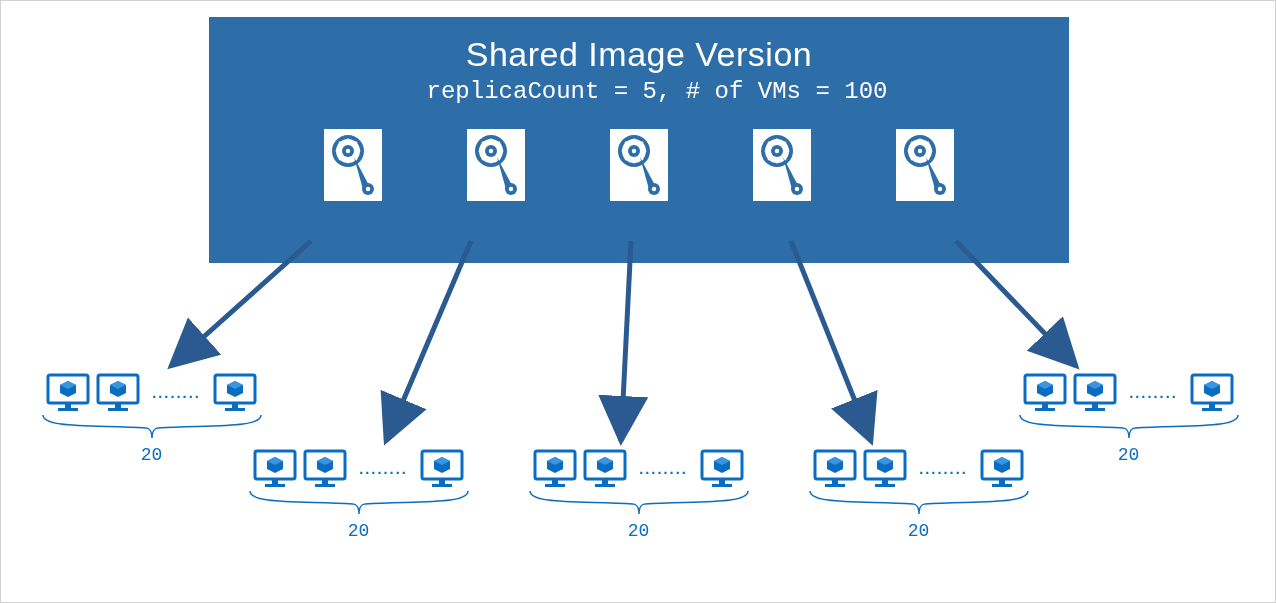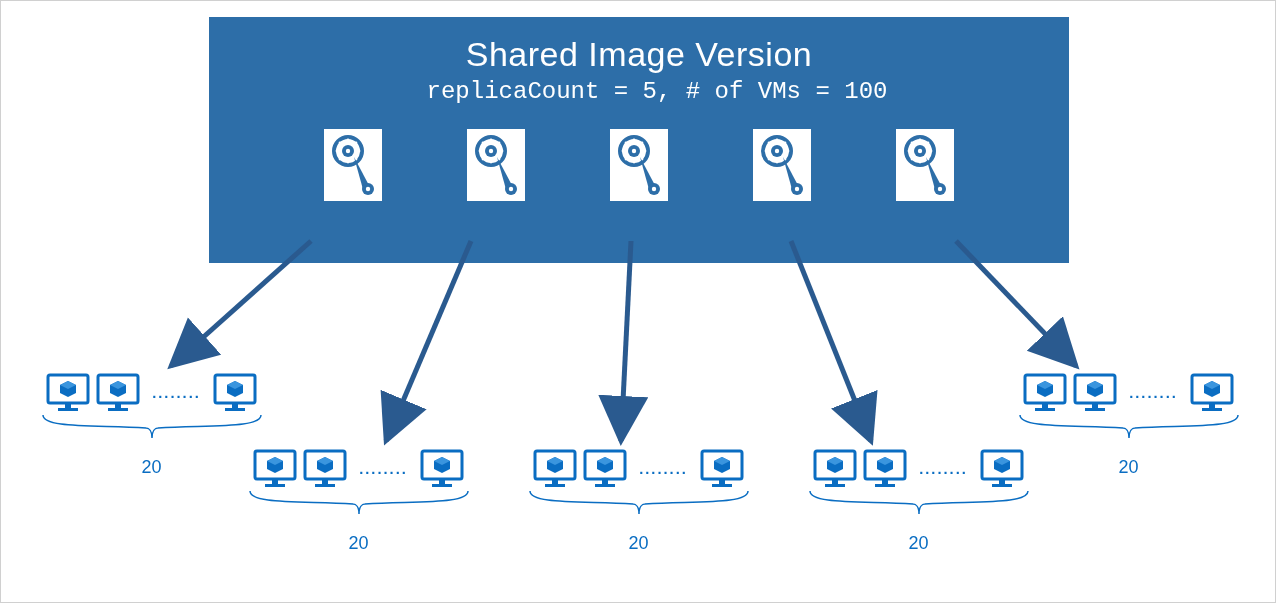--- a/index.html
+++ b/index.html
@@ -77,21 +77,22 @@
   }
   .brace {
     width: 222px;
     height: 30px;
     margin: 0px auto 0;
   }
   .brace svg { width: 100%; height: 100%; }
   .count {
     color: #0a6dc2;
     font-size: 18px;
-    margin-top: 14px;
+    margin-top: 2px;
+    font-family: Liberation Mono, monospace;
   }
   .arrows {
     position: absolute;
     left: 0; top: 0;
     width: 1276px; height: 603px;
     pointer-events: none;
   }
 </style>
 </head>
 <body>

